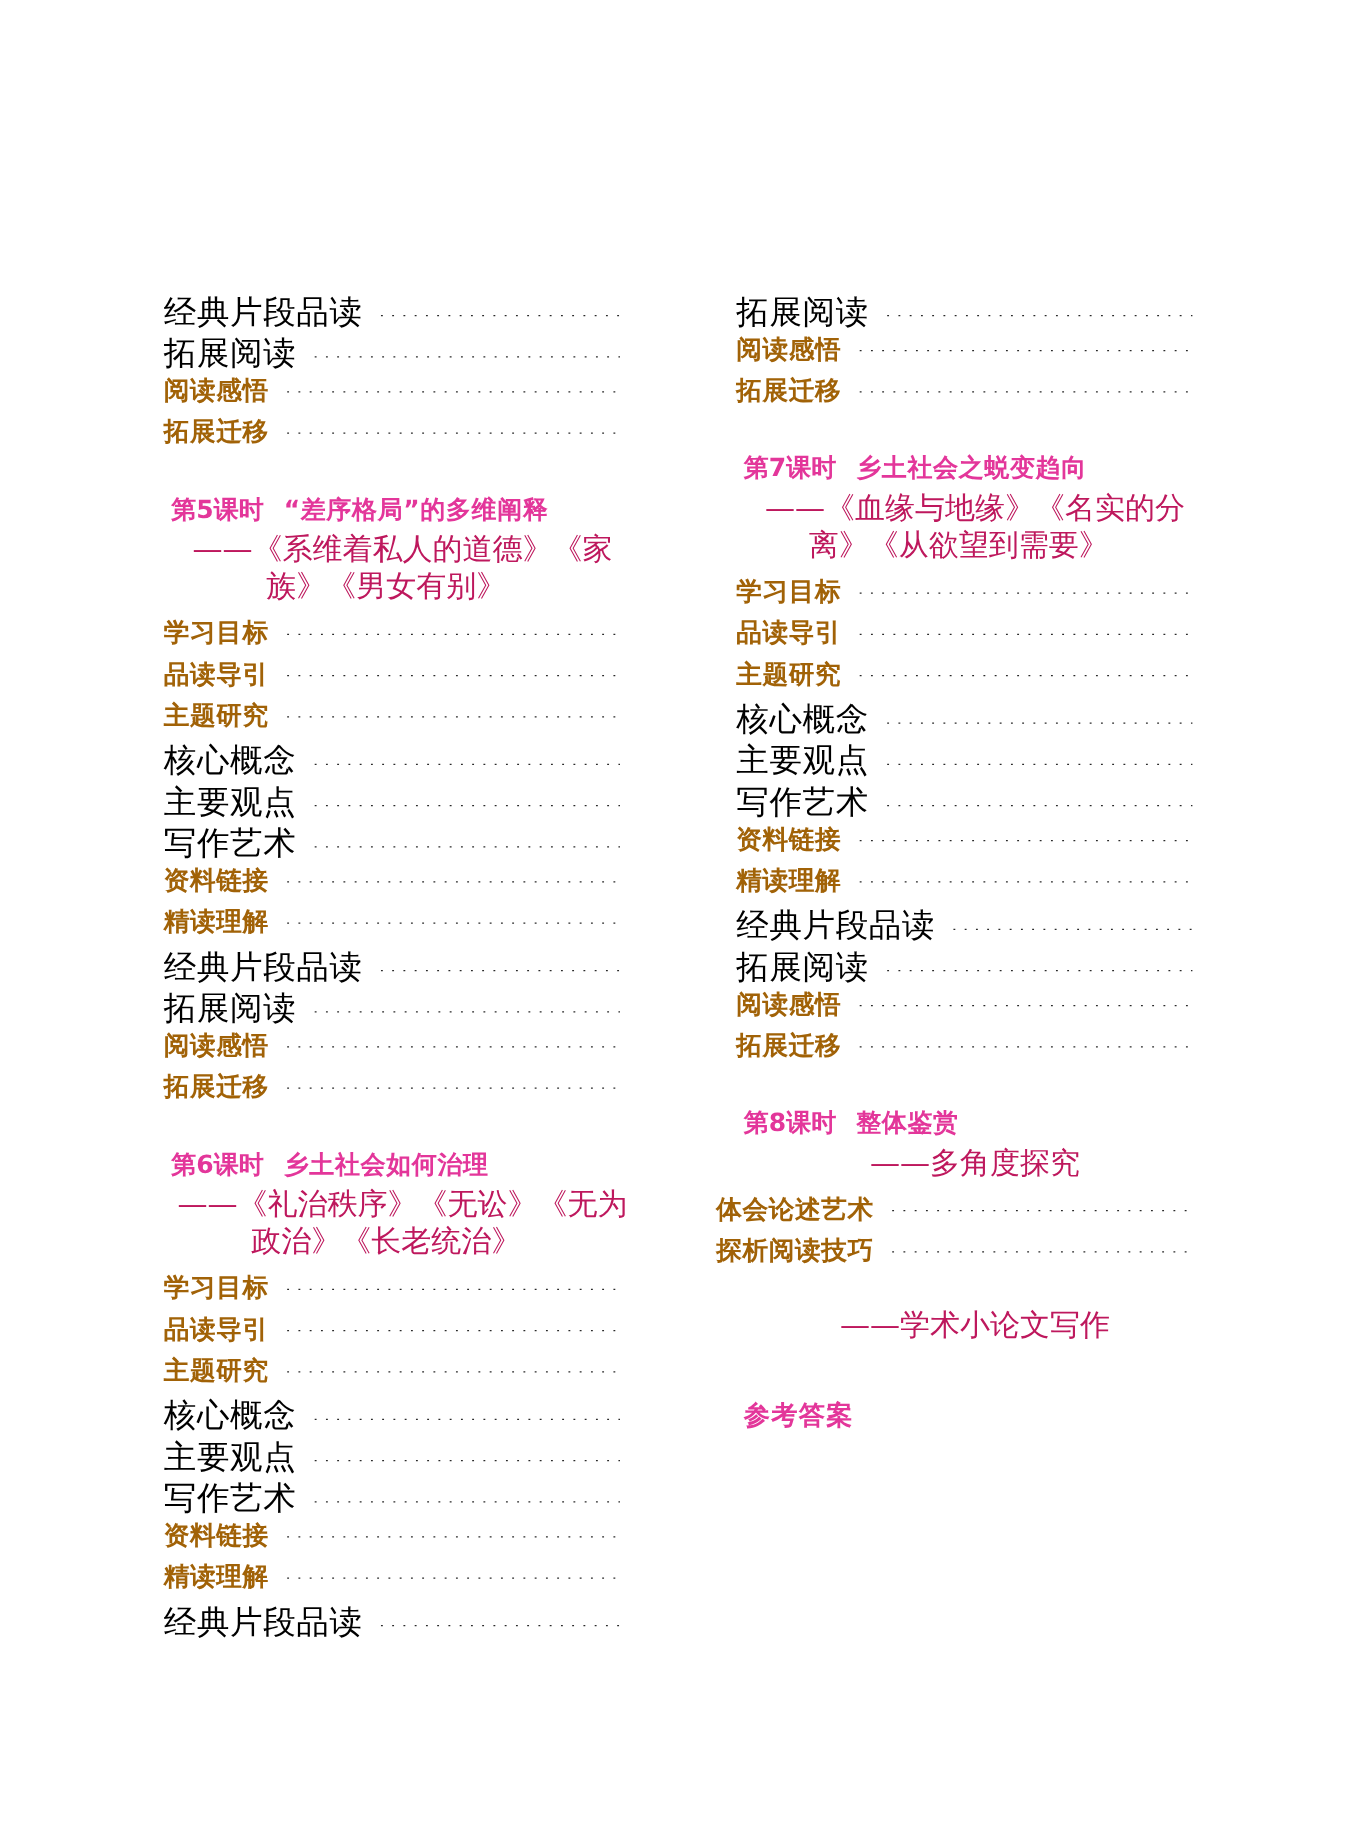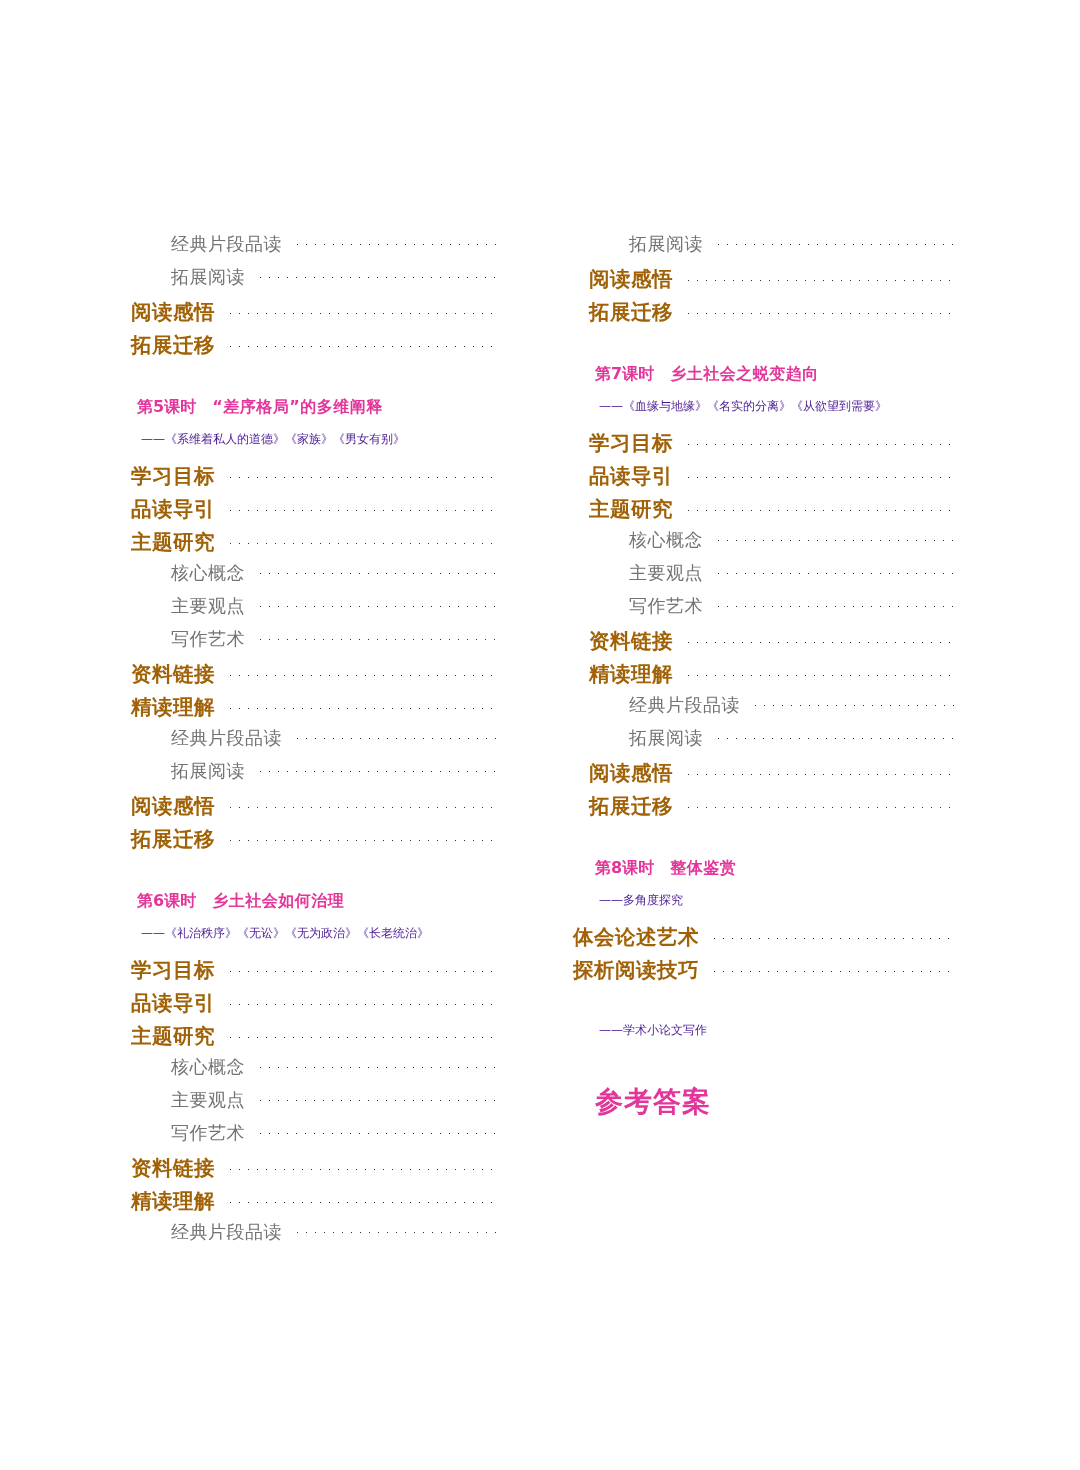--- a/index.html
+++ b/index.html
@@ -27,35 +27,36 @@
     width:390px;
   }
   .col-left{left:115px;}
   .col-right{left:573px;}
 
   
   .course{margin-top:0;}
   .course-title{
     color:#e3369a;
     font-weight:bold;
-    font-size:16px;
+    font-size:20px;
     line-height:34px;
     letter-spacing:0.5px;
     white-space:nowrap;
     padding-left:22px;
   }
   .course-title .num{letter-spacing:0px;}
   .course-title .sep{display:inline-block;width:16px;}
   .course-sub{
-    color:#4c1d95;
+    color:#be185d;
     font-family:"DejaVu Serif","Liberation Serif",serif;
-    font-size:12px;
+    font-size:24px;
     line-height:30px;
     text-indent:26px;
     padding-right:2px;
+    text-align:center;
   }
 
   
   .entry{
     display:flex;
     align-items:baseline;
     height:33px;
     white-space:nowrap;
   }
   .entry .label{
@@ -64,23 +65,22 @@
     letter-spacing:0.5px;
   }
   .entry.lvl1 .label{
     font-weight:bold;
     font-family:Liberation Mono, monospace;
     color:#a16207;
   }
   .entry.lvl2 .label{
     font-weight:normal;
     font-family:"DejaVu Serif","Liberation Serif",serif;
-    color:#737373;
-    font-size:18px;
-    margin-left:40px;
+    color:#000000;
+    font-size:26px;
   }
   .entry .leader{
     flex:1 1 auto;
     margin:0 9px 0 11px;
     height:1px;
     position:relative;
     top:-5px;
     overflow:hidden;
     background-image:radial-gradient(circle, #2a2a2a 0.9px, rgba(0,0,0,0) 1.1px);
     background-size:9px 4px;
@@ -98,21 +98,21 @@
   
   .entry.ind{padding-left:16px;}
   .entry.noind{padding-left:0px;}
 
   .gap-before{margin-top:26px;}
   .gap-small{margin-top:8px;}
 
   .answers{
     color:#e3369a;
     font-weight:bold;
-    font-size:28px;
+    font-size:21px;
     line-height:34px;
     letter-spacing:1px;
     padding-left:22px;
     margin-top:40px;
   }
 </style>
 </head>
 <body>
 
 <div class="page">

